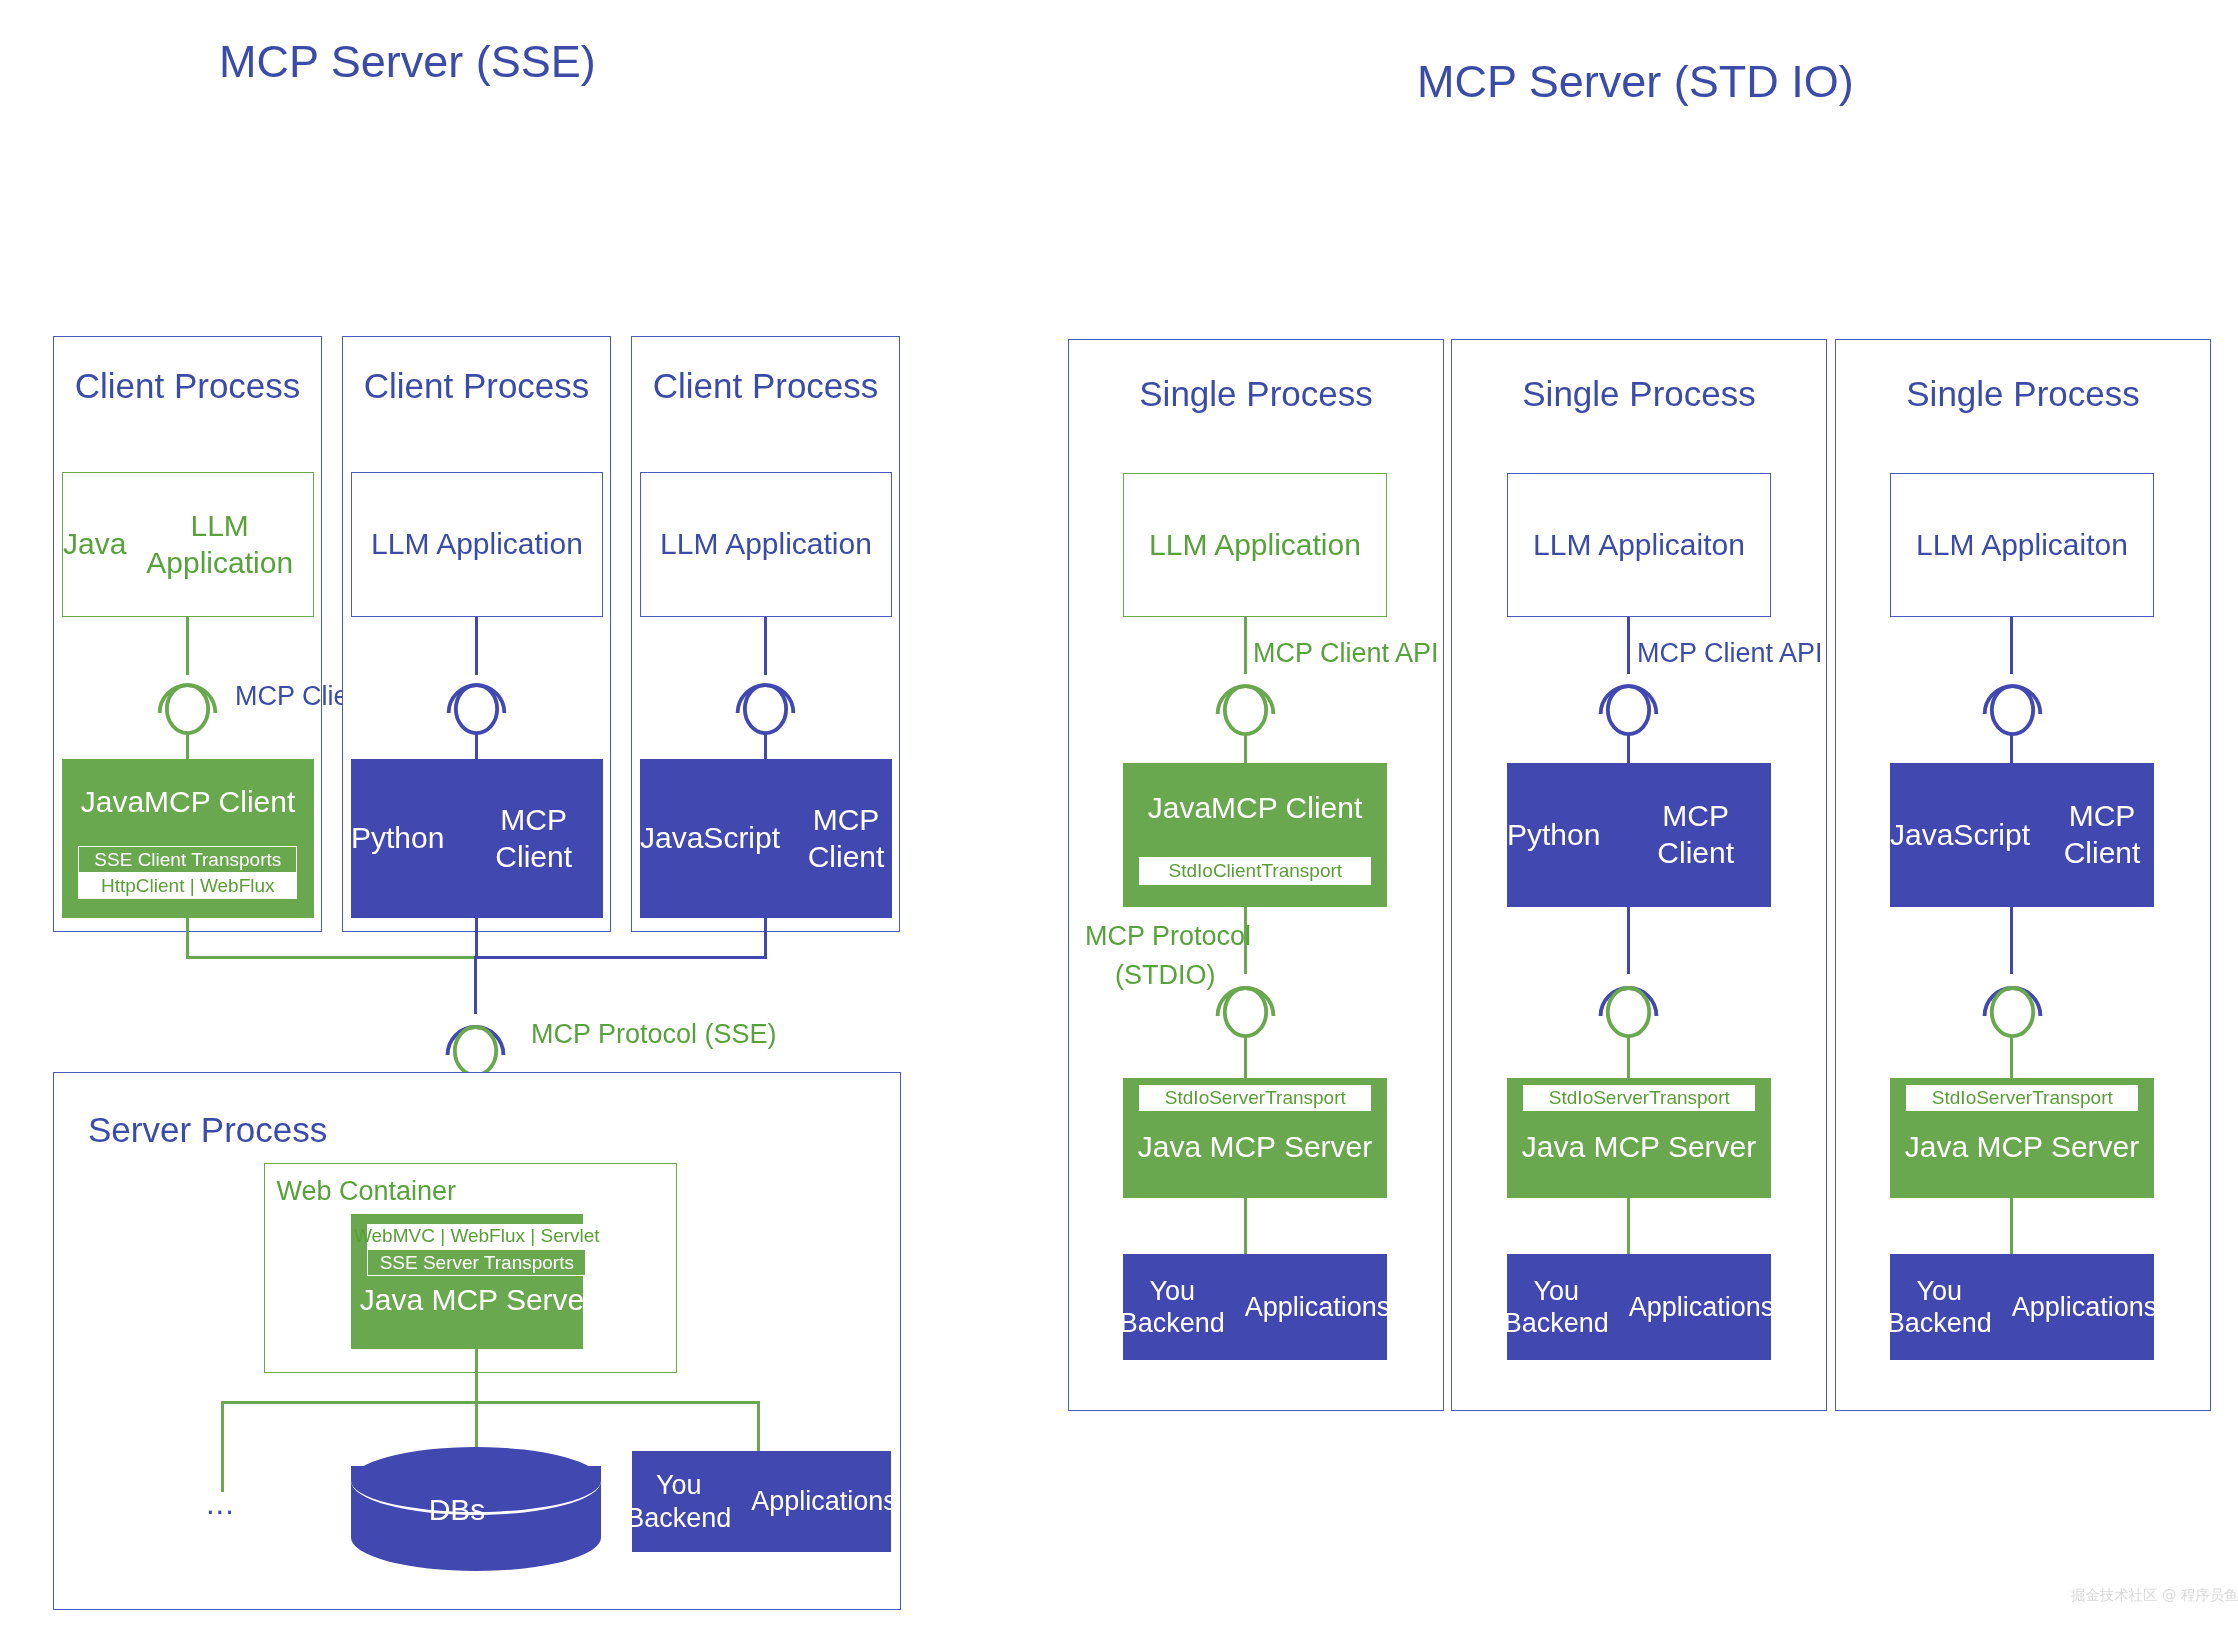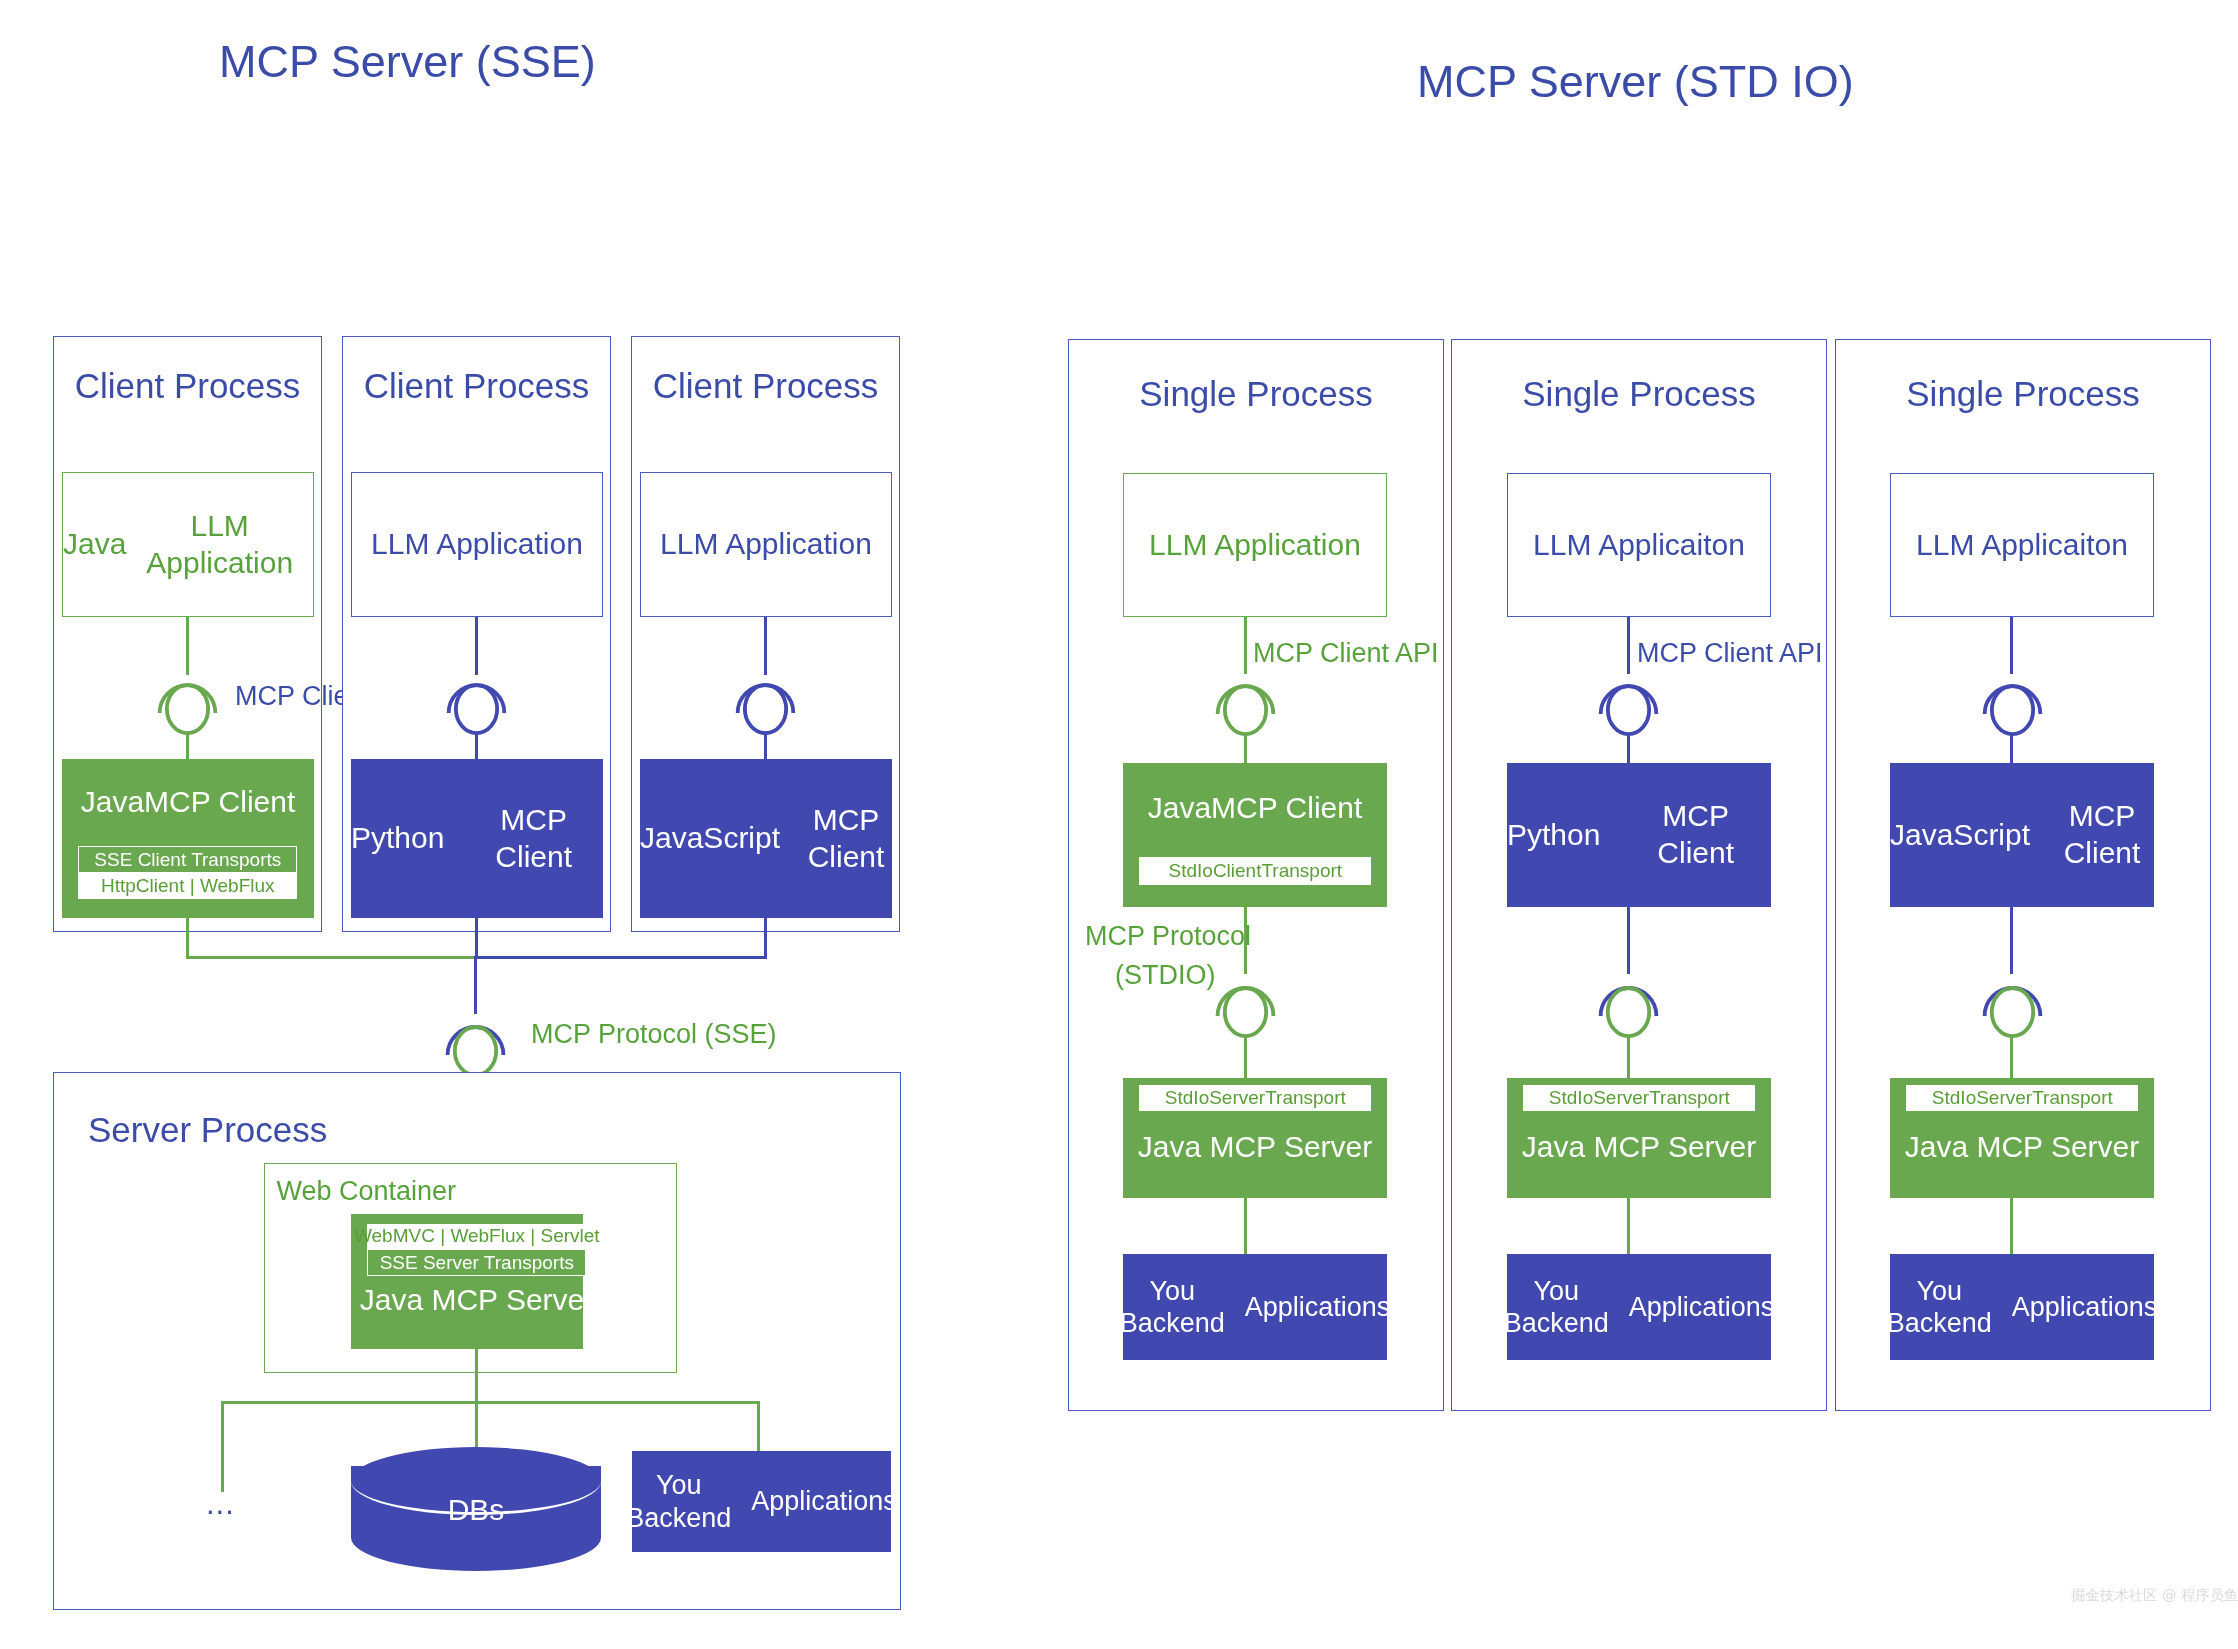--- a/index.html
+++ b/index.html
@@ -161,21 +161,21 @@
   <div class="vline g" style="left:221px;top:1401px;height:91px;"></div>
   <div class="ellipsis" style="left:206px;top:1486px;">...</div>
 
   <div class="vline g" style="left:475px;top:1401px;height:53px;"></div>
 
   <div class="vline g" style="left:757px;top:1401px;height:53px;"></div>
 
   <div class="cyl-body" style="left:351px;top:1466px;width:250px;height:72px;"></div>
   <div class="cyl-bottom" style="left:351px;top:1504px;width:250px;height:67px;"></div>
   <div class="cyl-top" style="left:351px;top:1447px;width:250px;height:65px;"></div>
-  <div class="cyl-text t62" style="left:351px;top:1492px;width:250px;">DBs</div>
+  <div class="cyl-text t62" style="left:332px;top:1492px;width:250px;">DBs</div>
 
   <div class="abs box-blue-fill ctr col" style="left:632px;top:1451px;width:259px;height:101px;">
     <div class="t56">You Backend</div>
     <div class="t56">Applications</div>
   </div>
 
   <div class="abs proc" style="left:1068px;top:339px;width:376px;height:1072px;">
     <div class="proc-label" style="top:34px;">Single Process</div>
   </div>
   <div class="abs box-green-out ctr" style="left:1123px;top:473px;width:264px;height:144px;">

